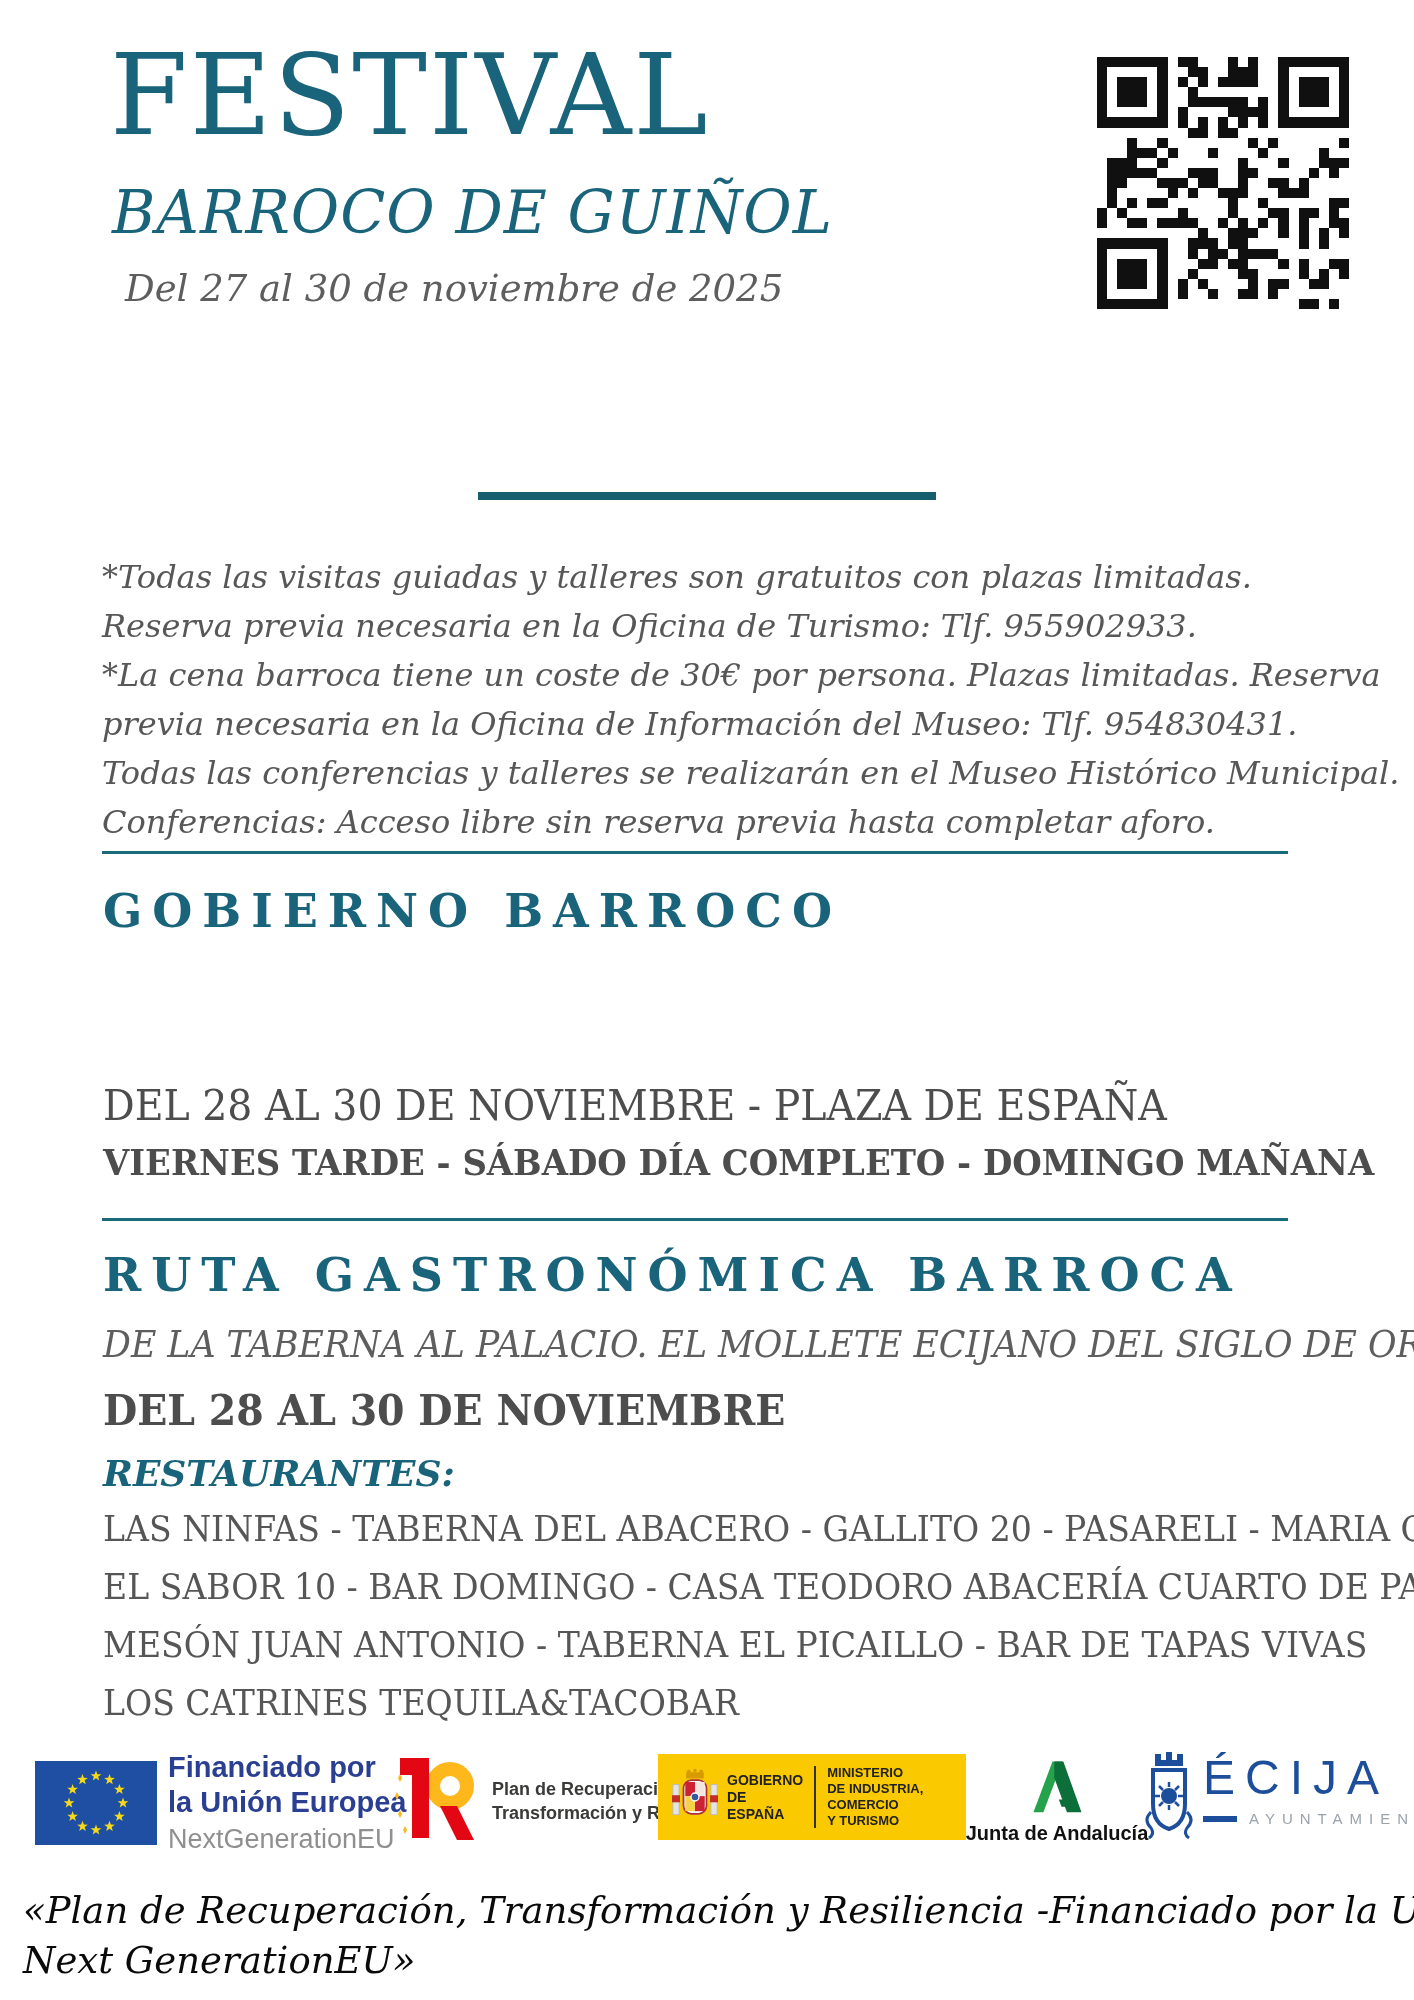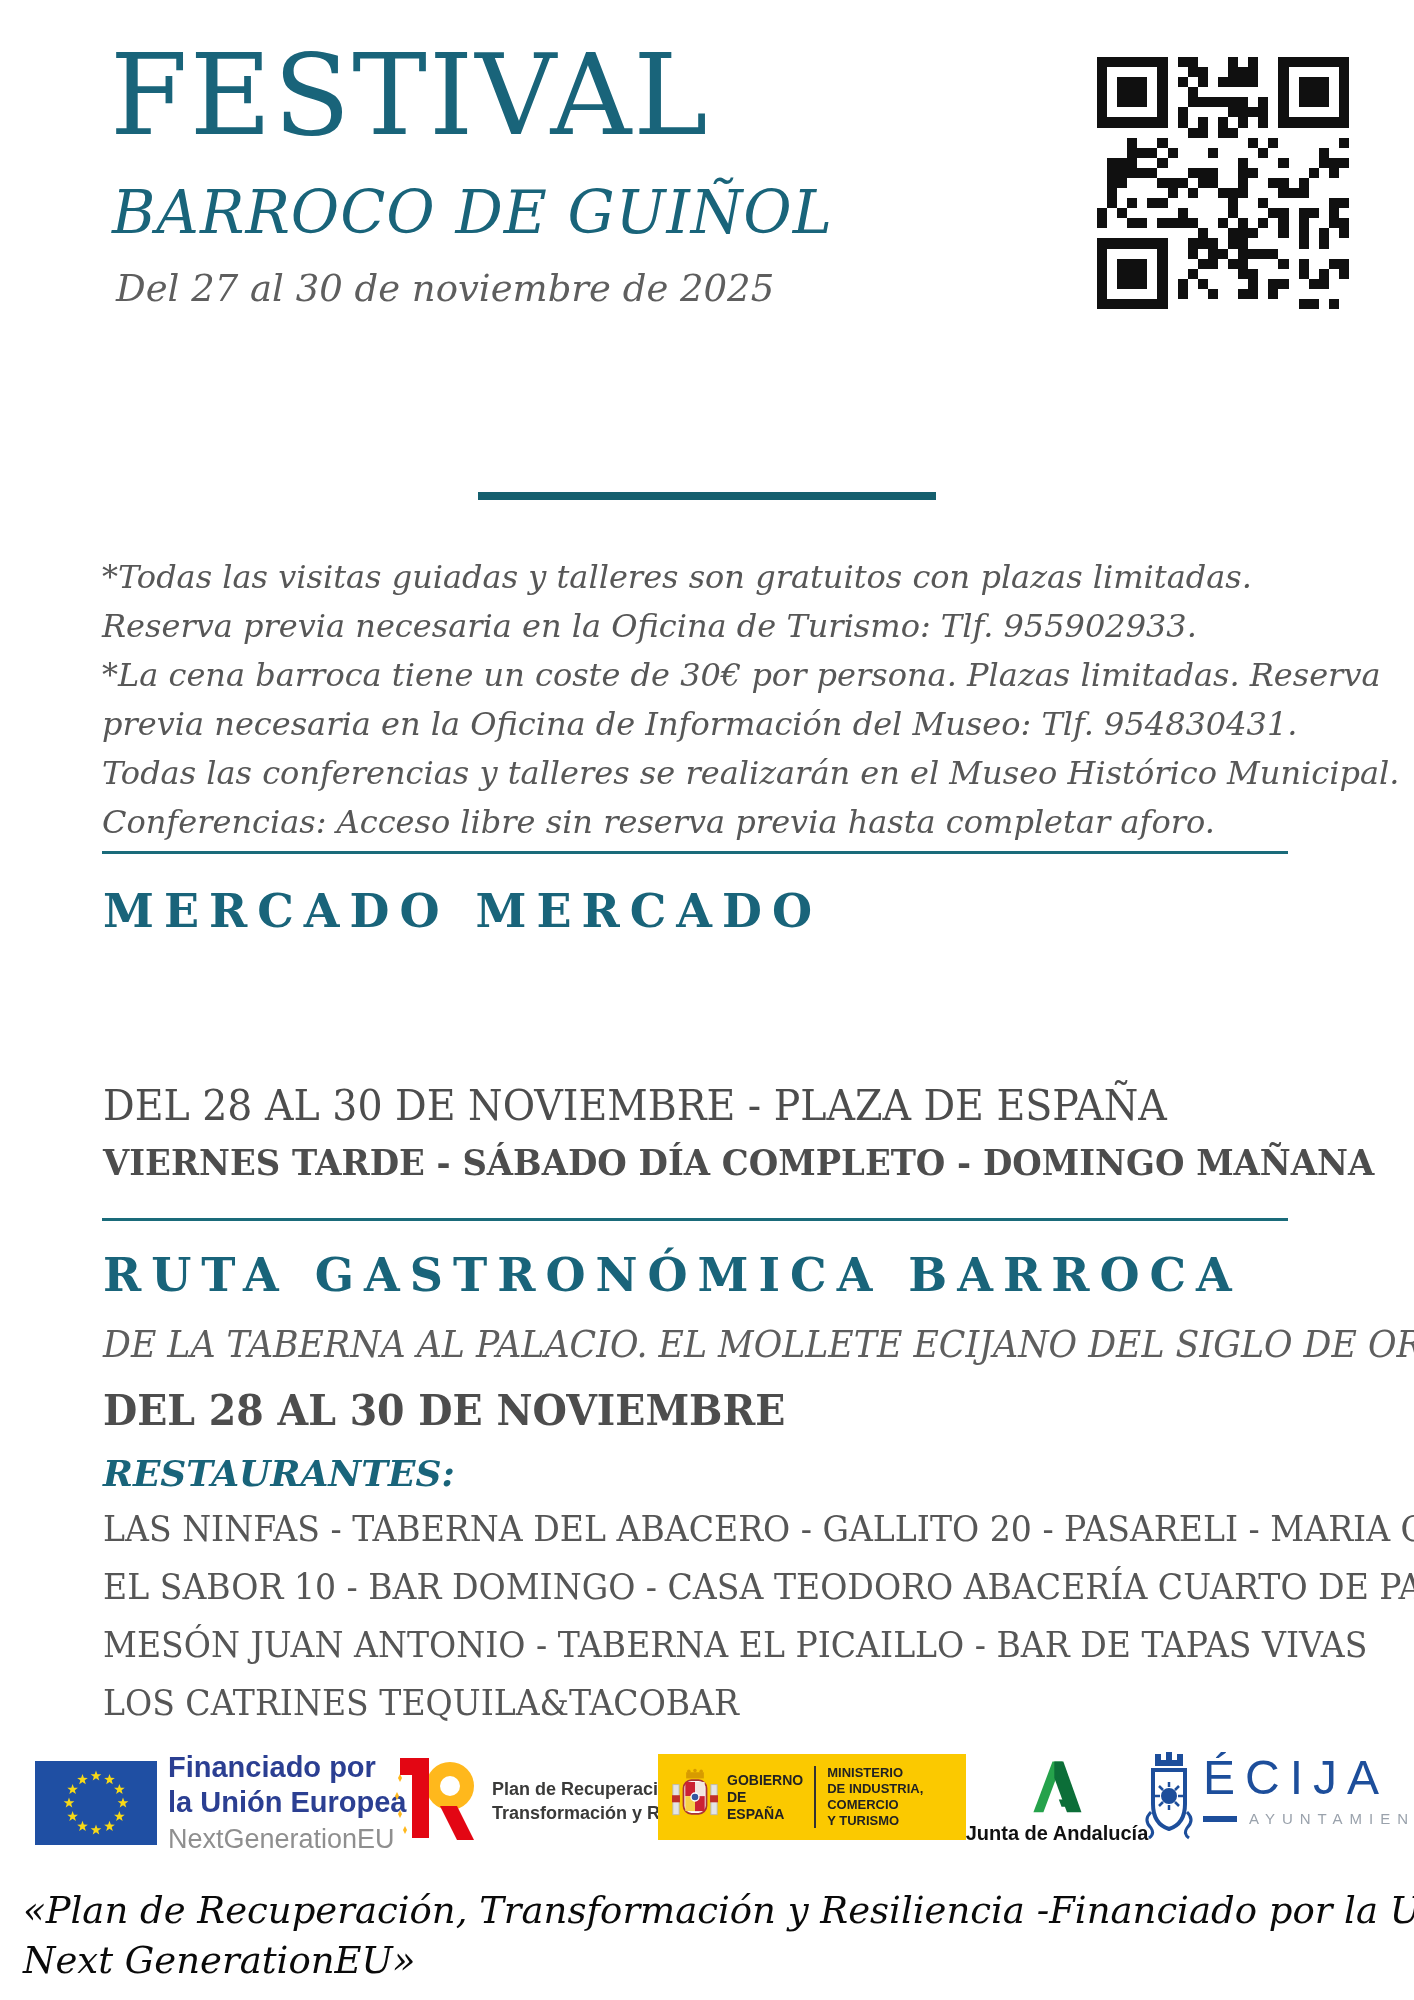--- a/index.html
+++ b/index.html
@@ -8,21 +8,21 @@
     margin:0 auto;overflow:hidden;font-family:"DejaVu Serif",serif;
   }
   .abs{position:absolute;}
   .nowrap{white-space:nowrap;}
   .cx94{display:inline-block;transform:scaleX(.94);transform-origin:0 0;white-space:nowrap;}
   .cx92{display:inline-block;transform:scaleX(.92);transform-origin:0 0;white-space:nowrap;}
 
   
   .title{left:110px;top:28px;font-size:112px;color:#19647A;letter-spacing:2px;line-height:1.2;}
   .subtitle{left:112px;top:178px;font-size:59px;font-style:italic;color:#19647A;letter-spacing:1px;}
-  .dateblock{left:116px;top:264px;font-size:37px;font-style:italic;color:#5E5E5E;line-height:49px;}
+  .dateblock{left:125px;top:264px;font-size:37px;font-style:italic;color:#5E5E5E;line-height:49px;}
   .rule-thick{left:478px;top:492px;width:458px;height:8px;background:#155F6E;}
   .qr{left:1097px;top:57px;width:252px;height:252px;}
   .qr svg{width:100%;height:100%;shape-rendering:crispEdges;fill:#101010;}
 
   
   .notes{left:102px;top:553px;font-size:32px;font-style:italic;color:#575757;line-height:49px;}
 
   .hr{left:102px;width:1186px;height:3px;background:#1A6B7A;}
   .hr1{top:851px;} .hr2{top:1218px;}
 
@@ -356,21 +356,21 @@
     <div class="nowrap">*Todas las visitas guiadas y talleres son gratuitos con plazas limitadas.</div>
     <div class="nowrap">Reserva previa necesaria en la Oficina de Turismo: Tlf. 955902933.</div>
     <div class="nowrap">*La cena barroca tiene un coste de 30€ por persona. Plazas limitadas. Reserva</div>
     <div class="nowrap">previa necesaria en la Oficina de Información del Museo:  Tlf. 954830431.</div>
     <div class="nowrap">Todas las conferencias y talleres se realizarán en el Museo Histórico Municipal.</div>
     <div class="nowrap">Conferencias: Acceso libre sin reserva previa hasta completar aforo.</div>
   </div>
 
   <div class="abs hr hr1"></div>
 
-  <div class="abs sec-head m-head nowrap">MERCADO MERCADO</div>
+  <div class="abs sec-head m-head nowrap">GOBIERNO BARROCO</div>
   <div class="abs m-dates">
     <span class="cx94">DEL 28 AL 30 DE NOVIEMBRE - PLAZA DE ESPAÑA</span>
   </div>
   <div class="abs m-sched">
     <span class="cx94">VIERNES TARDE - SÁBADO DÍA COMPLETO - DOMINGO MAÑANA</span>
   </div>
 
   <div class="abs hr hr2"></div>
 
   <div class="abs sec-head r-head nowrap">RUTA GASTRONÓMICA BARROCA</div>

